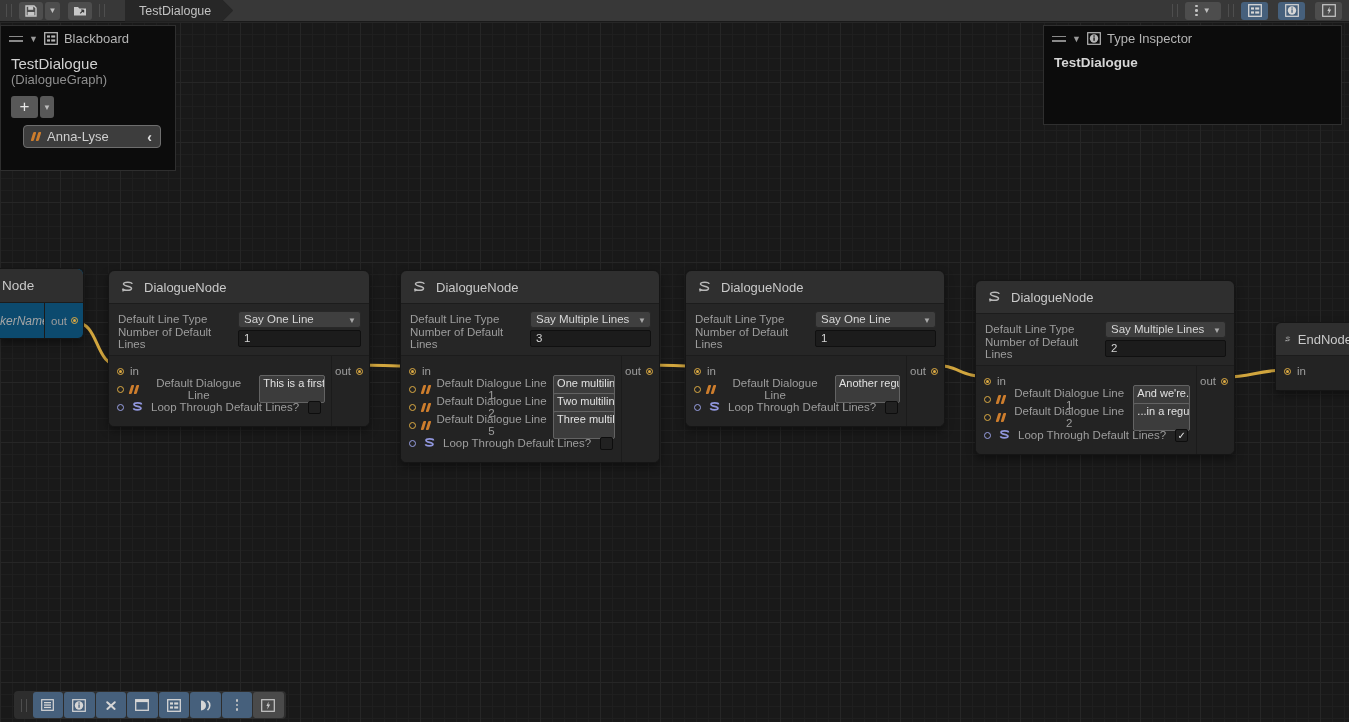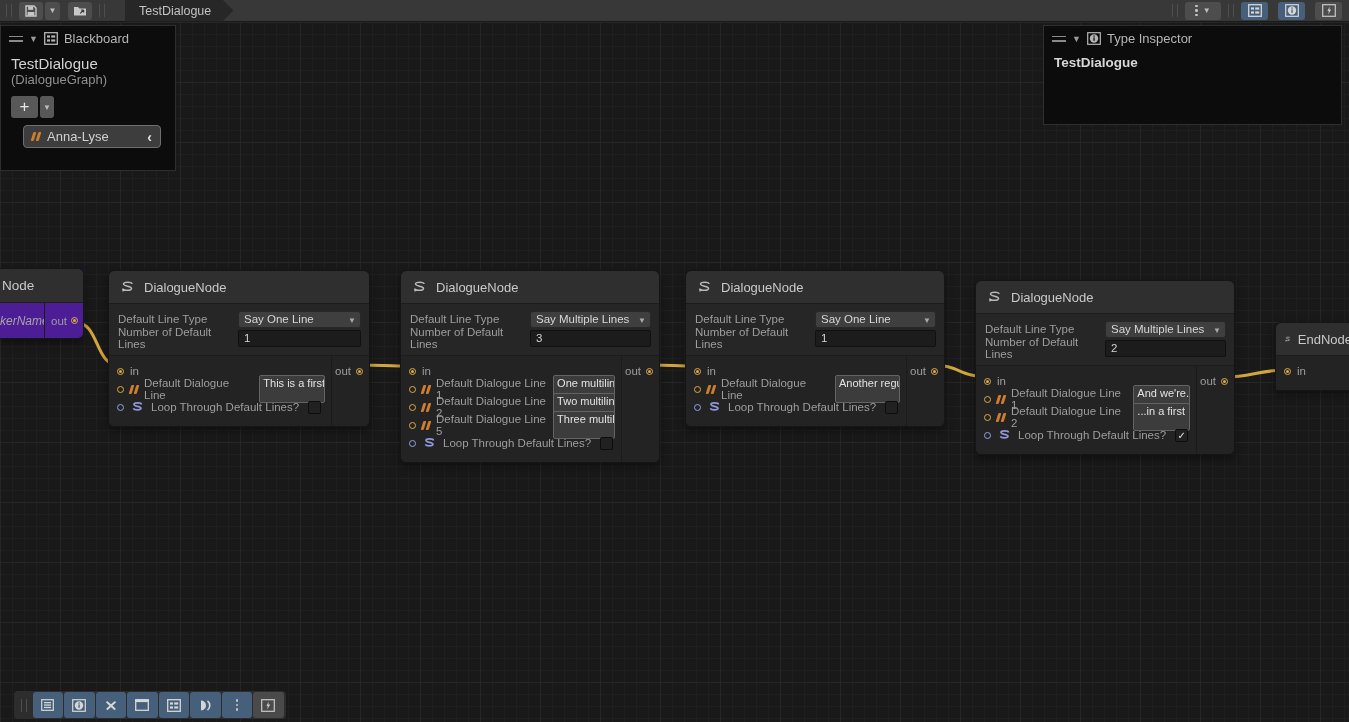--- a/index.html
+++ b/index.html
@@ -102,21 +102,21 @@
     position:relative; flex:1; height:17px; background:#3f3f3f;
     border:1px solid #282828; border-radius:3px; font-size:11.5px; color:#d6d6d6;
     display:flex; align-items:center; padding:0 14px 0 5px;
   }
   .dropdown .arr { position:absolute; right:4px; top:4px; font-size:8px; color:#a8a8a8; }
   .numfield {
     flex:1; height:17px; background:#1c1c1c; border:1px solid #101010;
     border-radius:2px; font-size:11.5px; color:#d2d2d2;
     display:flex; align-items:center; padding:0 5px;
   }
-  .node-body { display:flex; border-top:1px solid #1c1c1c; background:#232323; border-radius:0 0 6px 6px; }
+  .node-body { display:flex; border-top:1px solid #1c1c1c; background:#232323; border-radius:0 0 6px 6px;text-align:center; }
   .ports-left { flex:1; padding:6px 6px 10px 8px; }
   .ports-right { width:38px; border-left:1px solid #1b1b1b; padding:6px 6px 0 0; }
   .port-row { display:flex; align-items:center; gap:6px; height:18px; font-size:11.5px; color:#9d9d9d; }
   .port {
     width:7px; height:7px; border-radius:50%; border:1.5px solid #dcaa43;
     display:inline-flex; align-items:center; justify-content:center; flex:none;
   }
   .port.blue { border-color:#99a0e4; }
   .port .dot { width:3px; height:3px; border-radius:50%; background:#dcaa43; }
   .linefield {
@@ -125,21 +125,21 @@
     padding:0 3px; line-height:14px; white-space:nowrap; overflow:hidden;
   }
   .checkbox {
     width:13px; height:13px; background:#212121; border:1px solid #0d0d0d;
     border-radius:2px; margin-left:3px; color:#e6e6e6; font-size:10px;
     display:flex; align-items:center; justify-content:center; flex:none;
   }
   .out-row { display:flex; align-items:center; justify-content:flex-end; gap:5px; height:18px; font-size:11.5px; color:#9d9d9d; }
   
   .pnode { position:absolute; left:0; top:268px; width:84px; z-index:10;
-    background:#4c1d95; border:1px solid #151515; border-left:none;
+    background:#0c4a6e; border:1px solid #151515; border-left:none;
     border-radius:0 6px 6px 0; color:#bdbdbd; box-shadow:0 4px 8px rgba(0,0,0,.4); }
   .pnode-title { height:33px; background:#2f2f2f; display:flex; align-items:center;
     padding-left:2px; font-size:13.5px; color:#c9c9c9; border-radius:0 6px 0 0; }
   .pnode-body { display:flex; border-top:1px solid #1c1c1c; height:36px; align-items:center; }
   .pnode-name { width:44px; overflow:hidden; font-size:12px; color:#a5a5a5; white-space:nowrap;font-style:italic; }
   .pnode-out { flex:1; border-left:1px solid #1b1b1b; height:100%; display:flex;
     align-items:center; justify-content:flex-end; gap:4px; padding-right:5px; font-size:11.5px; color:#9d9d9d; }
   
   .toolbar-bottom {
     position:absolute; left:14px; top:691px; height:28px; width:272px;
@@ -538,21 +538,21 @@
           <span>Default Dialogue Line 1</span>
           <div class="linefield" style="width:58px">And we're...</div>
         </div>
         <div class="port-row">
           <span class="port"></span>
           <span class="quote">
               <i></i>
               <i></i>
             </span>
           <span>Default Dialogue Line 2</span>
-          <div class="linefield" style="width:58px">...in a first</div>
+          <div class="linefield" style="width:58px">...in a regu</div>
         </div>
         <div class="port-row">
           <span class="port blue"></span>
           <svg class="ic" width="15" height="13" viewBox="0 0 17 15">
             <path d="M13 4 C13 1.6 4.5 1.6 4.5 4 C4.5 6.4 12.5 6 12.5 8.4 C12.5 10.8 4 10.8 4 8.4" stroke="#9096dd" stroke-width="2" fill="none"></path>
           </svg>
           <span>Loop Through Default Lines?</span>
           <span class="checkbox">✓</span>
         </div>
       </div>

